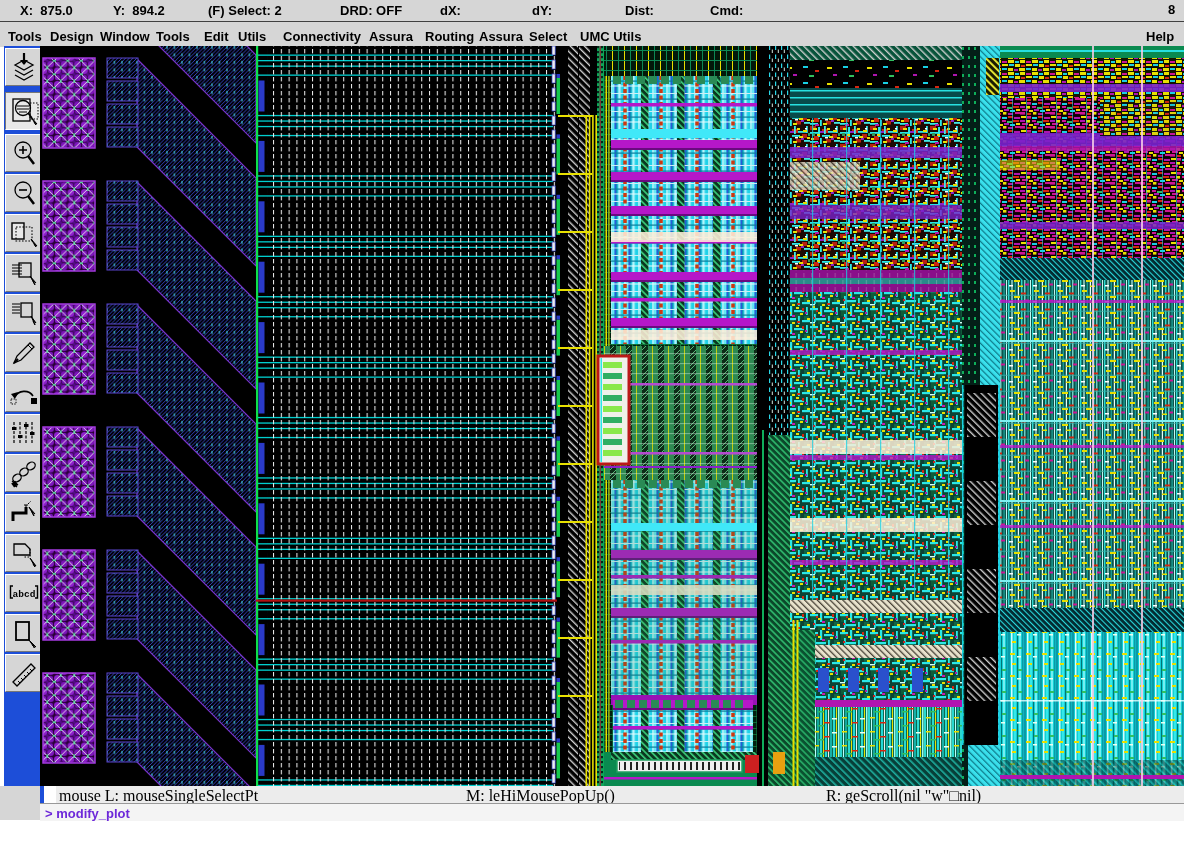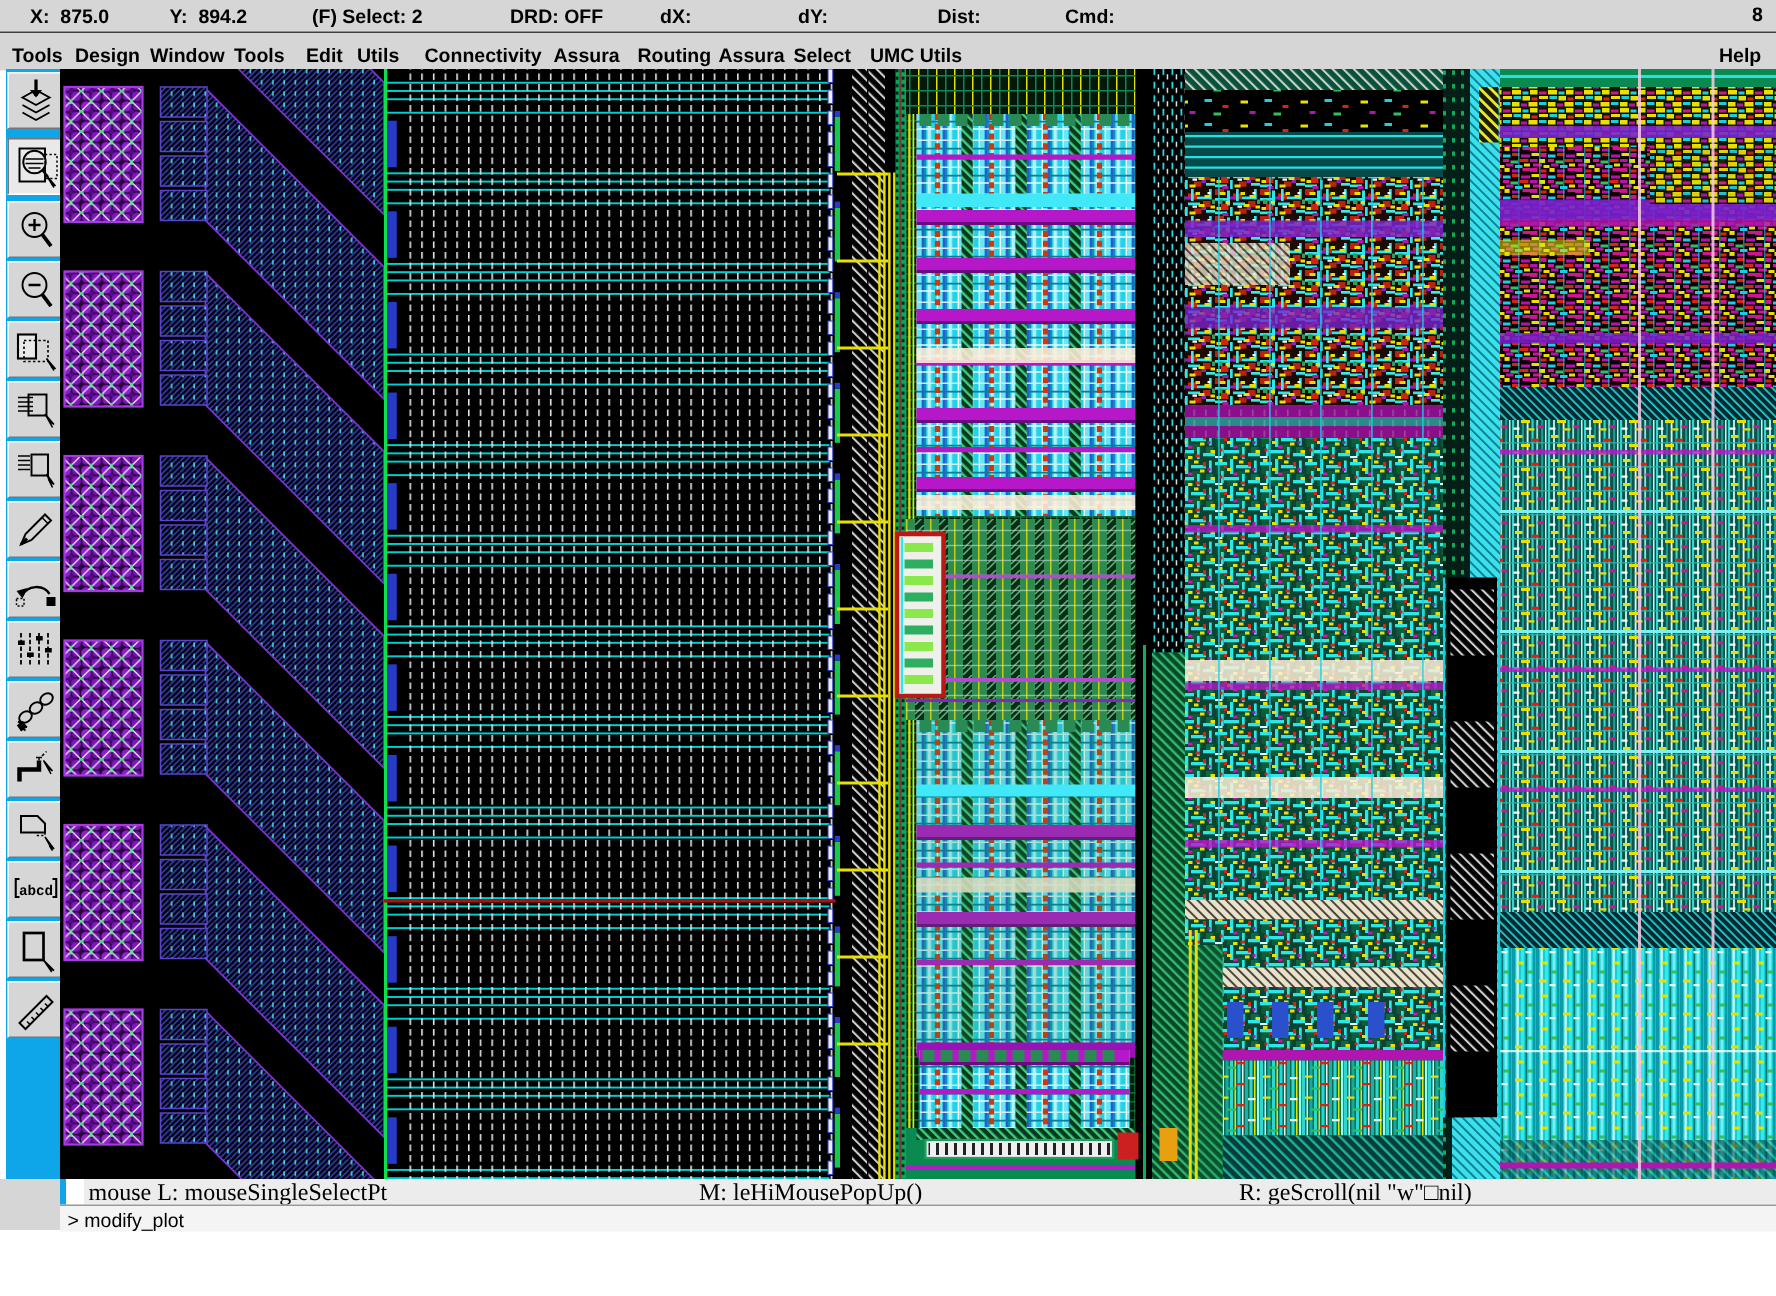--- a/index.html
+++ b/index.html
@@ -2,27 +2,27 @@
 <html><head><meta charset="utf-8">
 <style>
 html,body{margin:0;padding:0;background:#fff;}
 #app{position:relative;width:1184px;height:864px;background:#fff;overflow:hidden;
  font-family:"Liberation Sans",sans-serif;}
 .bar{position:absolute;left:0;width:1184px;background:#d6d6d6;}
 #topbar{top:0;height:21px;}
 #menubar{top:21px;height:25px;border-top:1px solid #404040;}
 .tb{position:absolute;top:3px;font-size:13px;font-weight:bold;color:#000;white-space:pre;}
 .mi{position:absolute;top:7px;font-size:13px;font-weight:bold;color:#000;}
-#toolcol{position:absolute;left:4px;top:46px;width:40px;height:771px;background:#0ea5e9;}
+#toolcol{position:absolute;left:4px;top:46px;width:40px;height:771px;background:#1d4ed8;}
 .btn{position:absolute;left:1px;width:36px;height:38px;background:#d6d6d6;box-sizing:border-box;}
 #canvas{position:absolute;left:40px;top:46px;width:1144px;height:740px;background:#000;}
 #status1{position:absolute;left:56px;top:786px;width:1144px;height:17px;background:#ececec;
  font-family:Liberation Serif, serif;font-size:16px;color:#000;white-space:pre;}
 #status2{position:absolute;left:40px;top:803px;width:1144px;height:17px;background:#f4f4f4;border-top:1px solid #999;
- font-size:13px;font-weight:normal;color:#000000;}
+ font-size:13px;font-weight:bold;color:#6d28d9;}
 #leftpad{position:absolute;left:0;top:786px;width:40px;height:34px;background:#d6d6d6;}
 </style></head>
 <body>
 <div id="app">
 <div id="topbar" class="bar">
  <span class="tb" style="left:20px">X:  875.0</span>
  <span class="tb" style="left:113px">Y:  894.2</span>
  <span class="tb" style="left:208px">(F) Select: 2</span>
  <span class="tb" style="left:340px">DRD: OFF</span>
  <span class="tb" style="left:440px">dX:</span>

